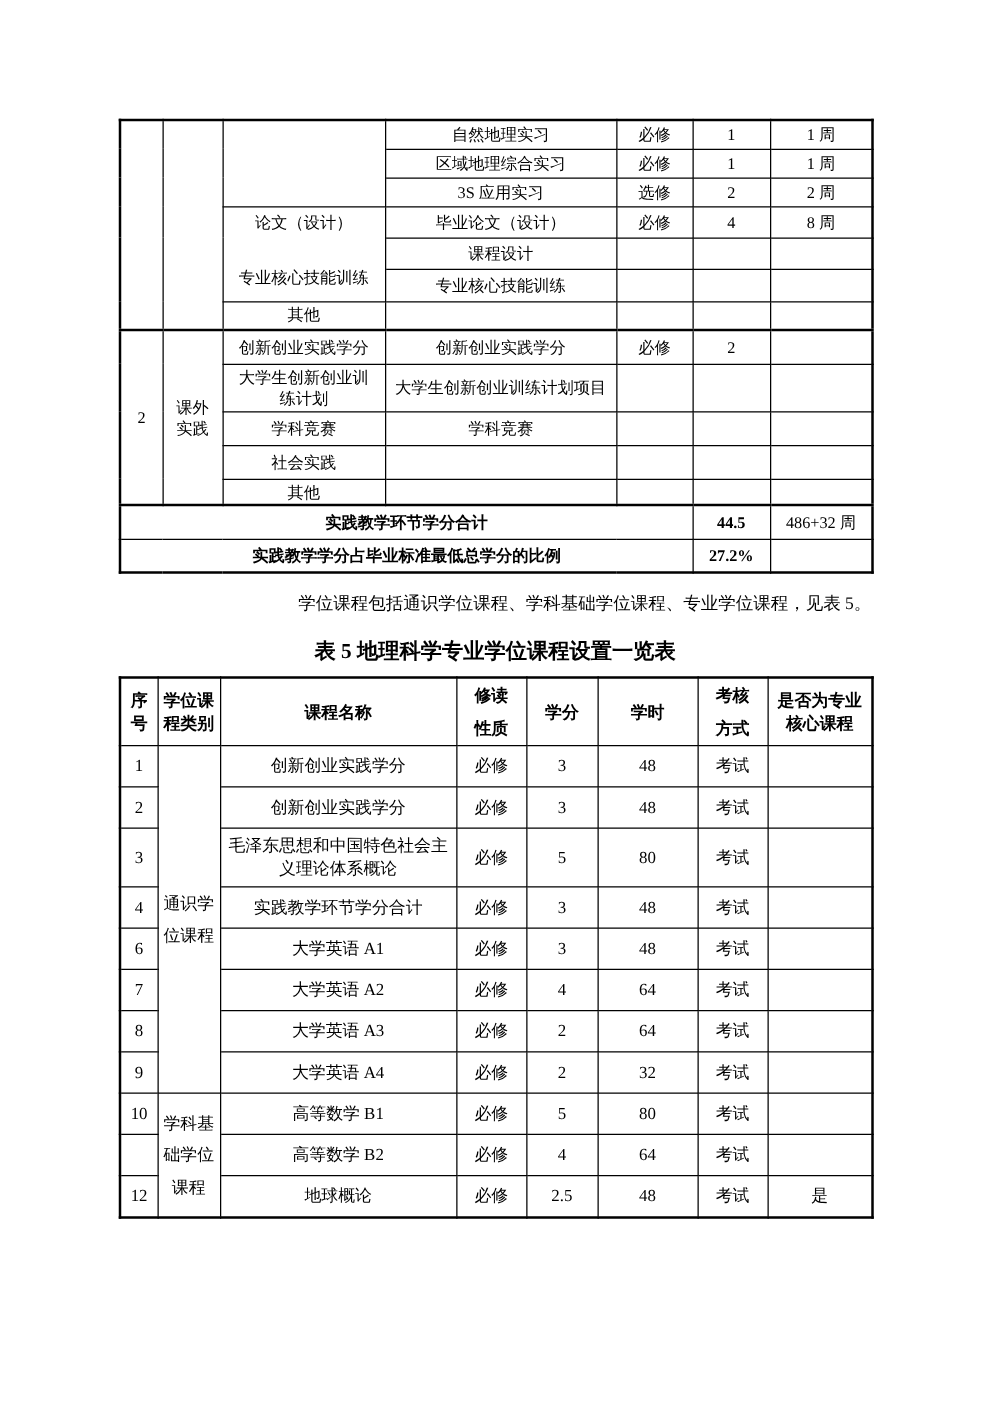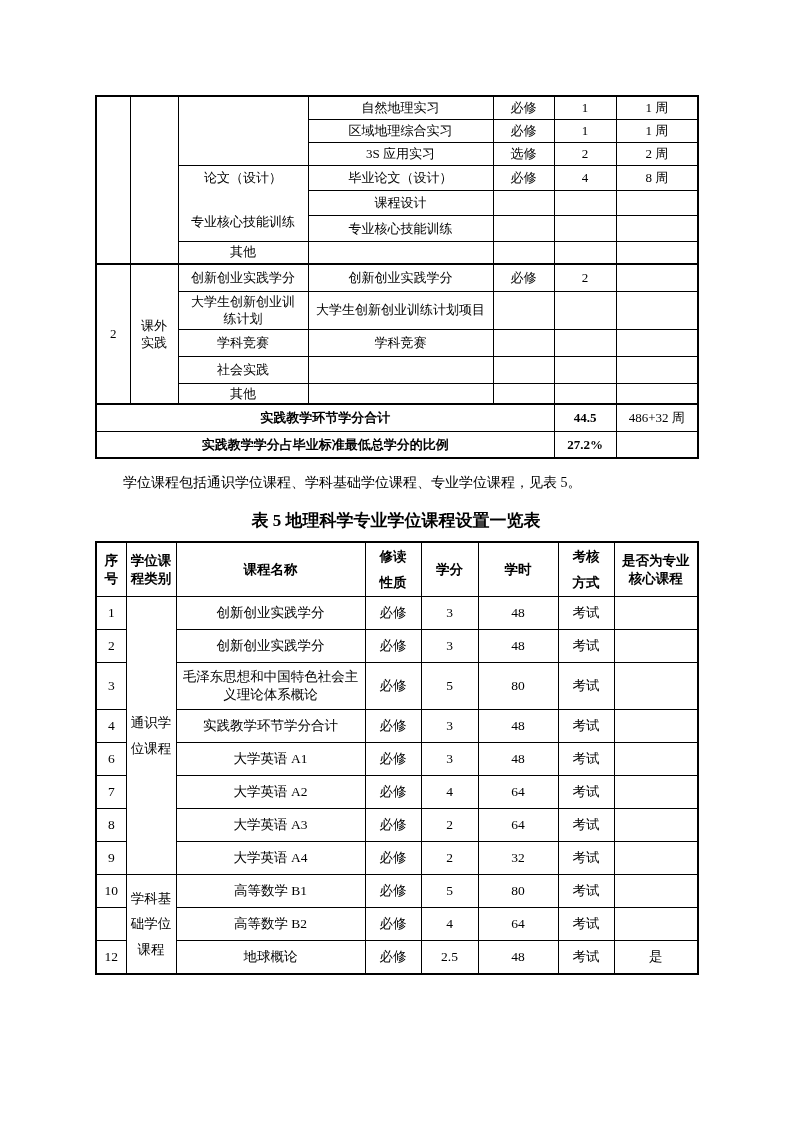--- a/index.html
+++ b/index.html
@@ -39,21 +39,21 @@
   
   .w1  { width: 1.35em; margin: 0 auto; }
   .w2  { width: 2.45em; margin: 0 auto; }
   .w3  { width: 3.3em;  margin: 0 auto; }
   .w5  { width: 5.6em;  margin: 0 auto; }
   .w8  { width: 8.5em;  margin: 0 auto; }
   .lh-wide  { line-height: 1.9; }
   .lh-tight { line-height: 1.3; }
 
   .section-heading { margin: 19px 0 0 28px; font-size: 15px; font-weight: bold; }
-  .intro           { margin: 15px 0 0 28px; font-size: 14px; }
+  .intro           { margin: 15px 0 0 28px; font-size: 14px; text-align: right; }
   .caption         { margin: 17px 0 9px 0; text-align: center; font-size: 17px; font-weight: bold; }
 
   
   table.t5 td { font-size: 13.5px; }
   tr.hd  { height: 50px; }
   tr.r33 { height: 33px; }
   tr.r47 { height: 47px; }
   .t5 .hd td { font-weight: bold; }
   .course-tall { line-height: 1.85; }
   .cat-cell { line-height: 1.9; }

